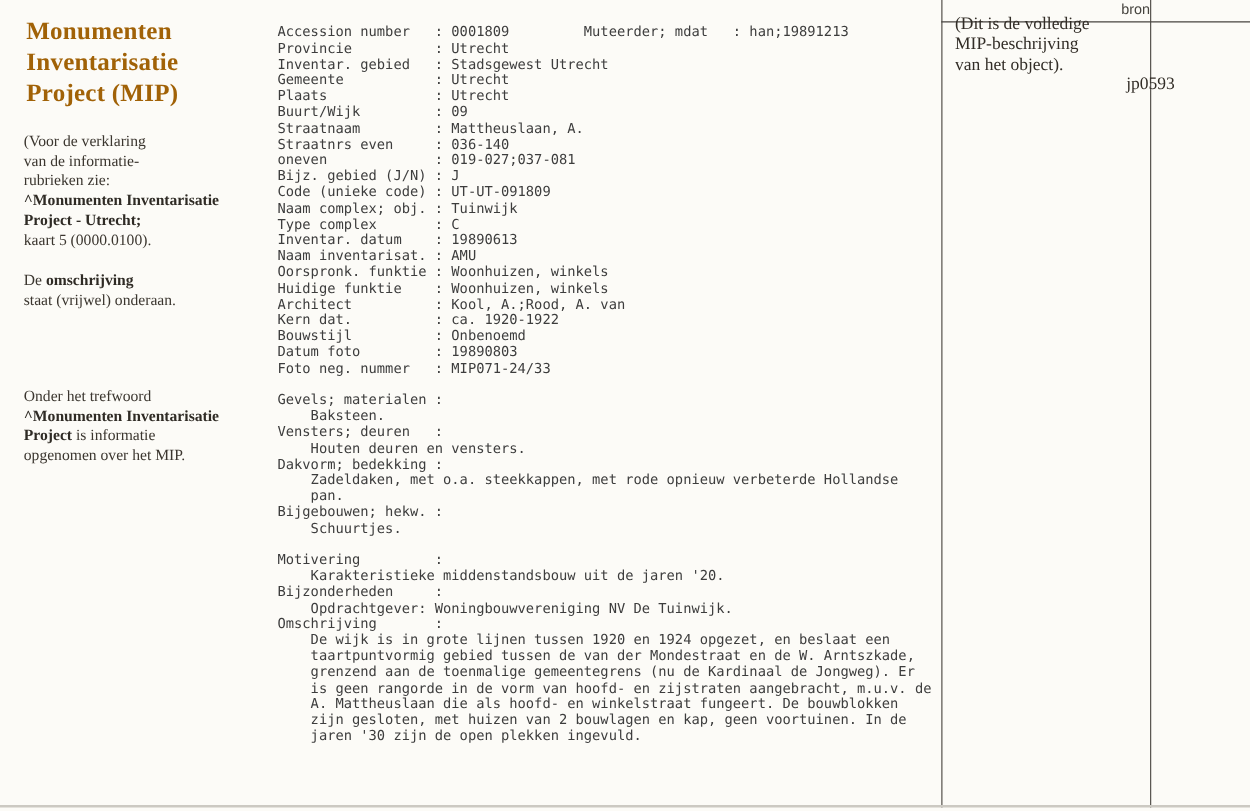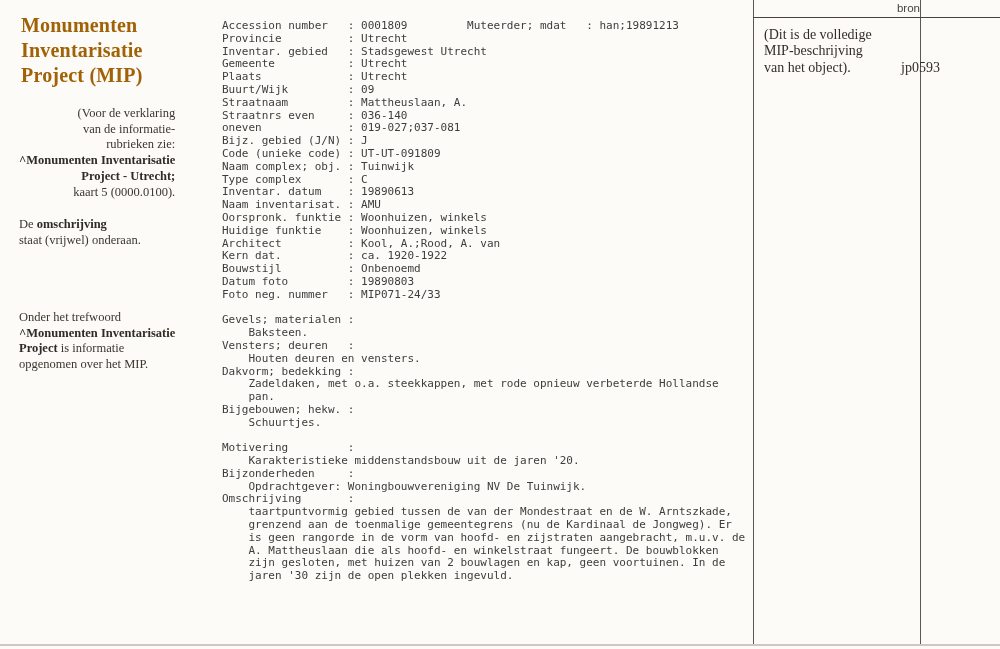--- a/index.html
+++ b/index.html
@@ -24,21 +24,21 @@
     white-space: nowrap;
   }
   .note {
     position: absolute; left: 19px;
     font-family: "Liberation Serif", serif;
     font-size: 12.5px; line-height: 15.7px;
     color: #3b362f;
     white-space: nowrap;
   }
   .note b { font-weight: 700; color: #2f2b25; }
-  .note-1 { top: 106px; text-align: right; }
+  .note-1 { top: 106px; }
   .note-2 { top: 217px; }
   .note-3 { top: 310px; }
 
   
   .record {
     position: absolute; left: 222px; top: 20px;
     font-family: "DejaVu Sans Mono", monospace;
     font-size: 11px; line-height: 12.8px;
     color: #3d3d3d;
     letter-spacing: 0px;
@@ -59,21 +59,21 @@
   }
   .col-header {
     position: absolute; top: 2px;
     font-family: "Liberation Sans", sans-serif;
     font-size: 11.5px; color: #46443f;
     text-align: right;
   }
   .col-header-bron { left: 753px; width: 167px; }
   .col-header-verwerkt { left: 964px; width: 80px; }
   .panel-note {
-    position: absolute; left: 764px; top: 27px;
+    position: absolute; left: 764px; top: 12px;
     font-family: "Liberation Serif", serif;
     font-size: 14px; line-height: 16.3px;
     color: #322d27;
     white-space: nowrap;
   }
   .panel-code {
     position: absolute; left: 901px; top: 60px;
     font-family: "Liberation Serif", serif;
     font-size: 14px; color: #322d27;
   }
@@ -148,20 +148,21 @@
       <div class="tline">    Zadeldaken, met o.a. steekkappen, met rode opnieuw verbeterde Hollandse</div>
       <div class="tline">    pan.</div>
       <div class="tline">Bijgebouwen; hekw. :</div>
       <div class="tline">    Schuurtjes.</div>
       <div class="tline"> </div>
       <div class="tline">Motivering         :</div>
       <div class="tline">    Karakteristieke middenstandsbouw uit de jaren '20.</div>
       <div class="tline">Bijzonderheden     :</div>
       <div class="tline">    Opdrachtgever: Woningbouwvereniging NV De Tuinwijk.</div>
       <div class="tline">Omschrijving       :</div>
+      <div class="tline">    De wijk is in grote lijnen tussen 1920 en 1924 opgezet, en beslaat een</div>
       <div class="tline">    taartpuntvormig gebied tussen de van der Mondestraat en de W. Arntszkade,</div>
       <div class="tline">    grenzend aan de toenmalige gemeentegrens (nu de Kardinaal de Jongweg). Er</div>
       <div class="tline">    is geen rangorde in de vorm van hoofd- en zijstraten aangebracht, m.u.v. de</div>
       <div class="tline">    A. Mattheuslaan die als hoofd- en winkelstraat fungeert. De bouwblokken</div>
       <div class="tline">    zijn gesloten, met huizen van 2 bouwlagen en kap, geen voortuinen. In de</div>
       <div class="tline">    jaren '30 zijn de open plekken ingevuld.</div>
     </main>
 
   <section>
     <div class="vline vline-left"></div>

